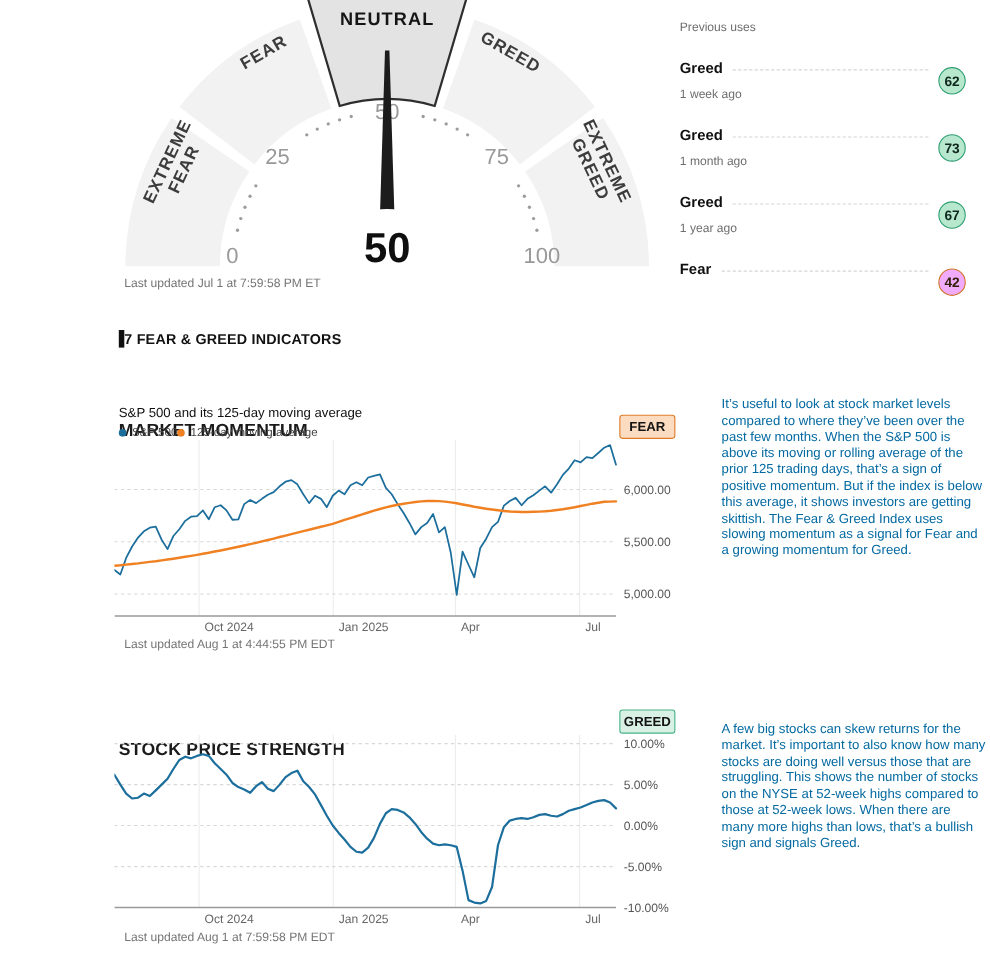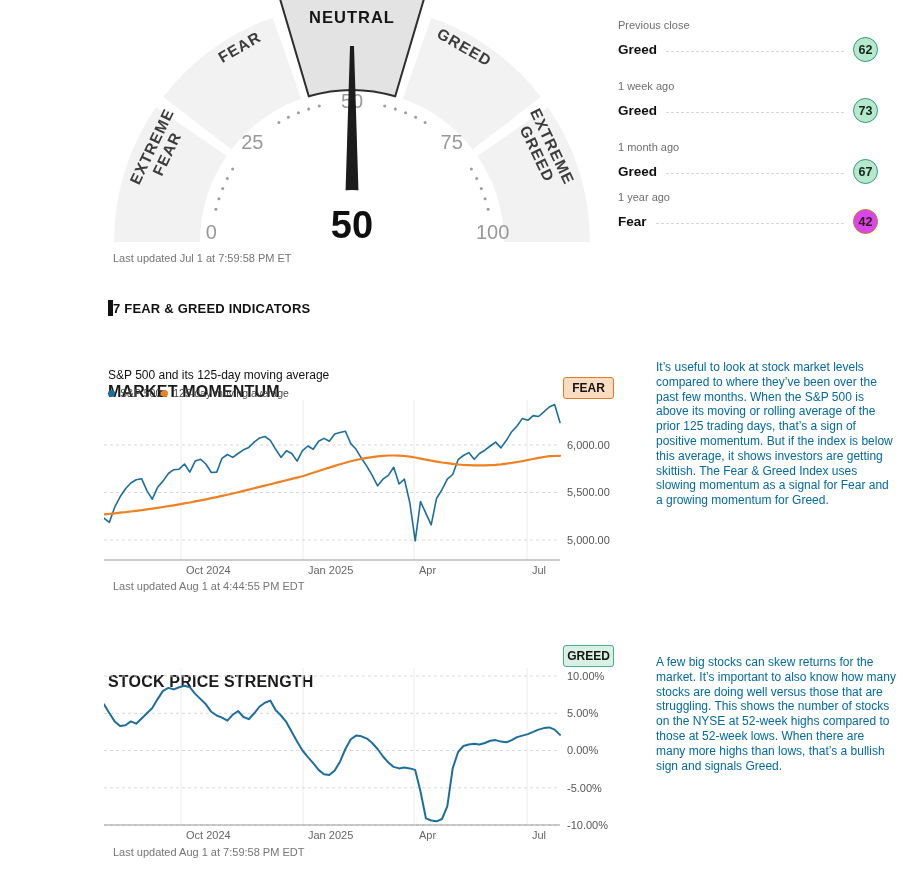--- a/index.html
+++ b/index.html
@@ -4,29 +4,29 @@
 <style>
   html,body{margin:0;padding:0;background:#fff;}
   body{width:900px;height:875px;font-family:"Liberation Sans",sans-serif;position:relative;overflow:hidden;}
   .page{position:relative;width:900px;height:875px;background:#fff;}
 
   #gauge-svg{position:absolute;left:102px;top:0;}
   .gauge-updated{position:absolute;left:113px;top:252px;font-size:11px;color:#757575;}
 
   .history{position:absolute;left:618px;top:0;width:260px;height:260px;}
   .h-row{position:absolute;left:0;width:260px;}
-  .h-row.r0{top:19px}.h-row.r1{top:80px}.h-row.r2{top:141px}.h-row.r3{top:191px}
+  .h-row.r0{top:19px}.h-row.r1{top:80px}.h-row.r2{top:141px}.h-row.r3{top:202px}
   .h-label{font-size:11px;color:#6e6e6e;margin-bottom:6px;}
   .h-line{display:flex;align-items:center;}
   .h-sent{font-size:13.5px;font-weight:bold;color:#101010;}
   .h-leader{flex:1;border-bottom:1.5px dashed #d6d6d6;margin:0 9px;height:0;position:relative;top:2px;}
   .h-circle{width:23px;height:23px;border-radius:50%;display:flex;align-items:center;justify-content:center;
-            font-size:12.5px;font-weight:bold;flex:none;border:1.5px solid #999;}
+            font-size:12.5px;font-weight:bold;flex:none;border:1.5px solid #999;margin-top:24px;}
   .h-circle.teal{background:#b7e8ce;border-color:#2f9e74;color:#10271d;}
-  .h-circle.orange{background:#d946ef;border-color:#d0752a;color:#33200a;}
+  .h-circle.orange{background:#f0abfc;border-color:#d0752a;color:#33200a;}
 
   .ind-header{position:absolute;left:108px;top:300px;display:flex;align-items:center;gap:0;}
   .ind-bar{width:5px;height:16px;background:#111;}
   .ind-title{font-size:13px;font-weight:bold;color:#111;letter-spacing:.2px;}
 
   .card{position:absolute;left:108px;width:786px;}
   #card-0{top:335px;height:275px;}
   #card-1{top:625px;height:245px;}
   .sec-title{position:absolute;left:0;top:0;font-size:16px;font-weight:bold;color:#1a1a1a;letter-spacing:.2px;margin-top:48px;}
   .subtitle{position:absolute;left:0;top:33px;font-size:12px;font-weight:normal;color:#111;}
@@ -87,21 +87,21 @@
       <text transform="translate(57.7 150.3) rotate(-64.5)" text-anchor="middle" font-size="15.5" font-weight="bold" letter-spacing="1" fill="#3c3c3c"><tspan x="0" dy="-0.22em">EXTREME</tspan><tspan x="0" dy="1.08em">FEAR</tspan></text>
       <text transform="translate(137.5 47.1) rotate(-30.0)" text-anchor="middle" font-size="15.5" font-weight="bold" letter-spacing="1" fill="#3c3c3c"><tspan x="0" dy="0.35em">FEAR</tspan></text>
       <text transform="translate(250.0 17.0) rotate(0.0)" text-anchor="middle" font-size="16.5" font-weight="bold" letter-spacing="1" fill="#151515"><tspan x="0" dy="0.35em">NEUTRAL</tspan></text>
       <text transform="translate(362.5 47.1) rotate(30.0)" text-anchor="middle" font-size="15.5" font-weight="bold" letter-spacing="1" fill="#3c3c3c"><tspan x="0" dy="0.35em">GREED</tspan></text>
       <text transform="translate(442.3 150.3) rotate(64.5)" text-anchor="middle" font-size="15.5" font-weight="bold" letter-spacing="1" fill="#3c3c3c"><tspan x="0" dy="-0.22em">EXTREME</tspan><tspan x="0" dy="1.08em">GREED</tspan></text>
     </svg>
   <div class="gauge-updated">Last updated Jul 1 at 7:59:58 PM ET</div>
 
   <div class="history">
     <div class="h-row r0">
-      <div class="h-label">Previous close</div>
+      <div class="h-label">Previous uses</div>
       <div class="h-line">
         <span class="h-sent">Greed</span>
         <span class="h-leader"></span>
         <span class="h-circle teal">62</span>
       </div>
     </div>
     <div class="h-row r1">
       <div class="h-label">1 week ago</div>
       <div class="h-line">
         <span class="h-sent">Greed</span>

